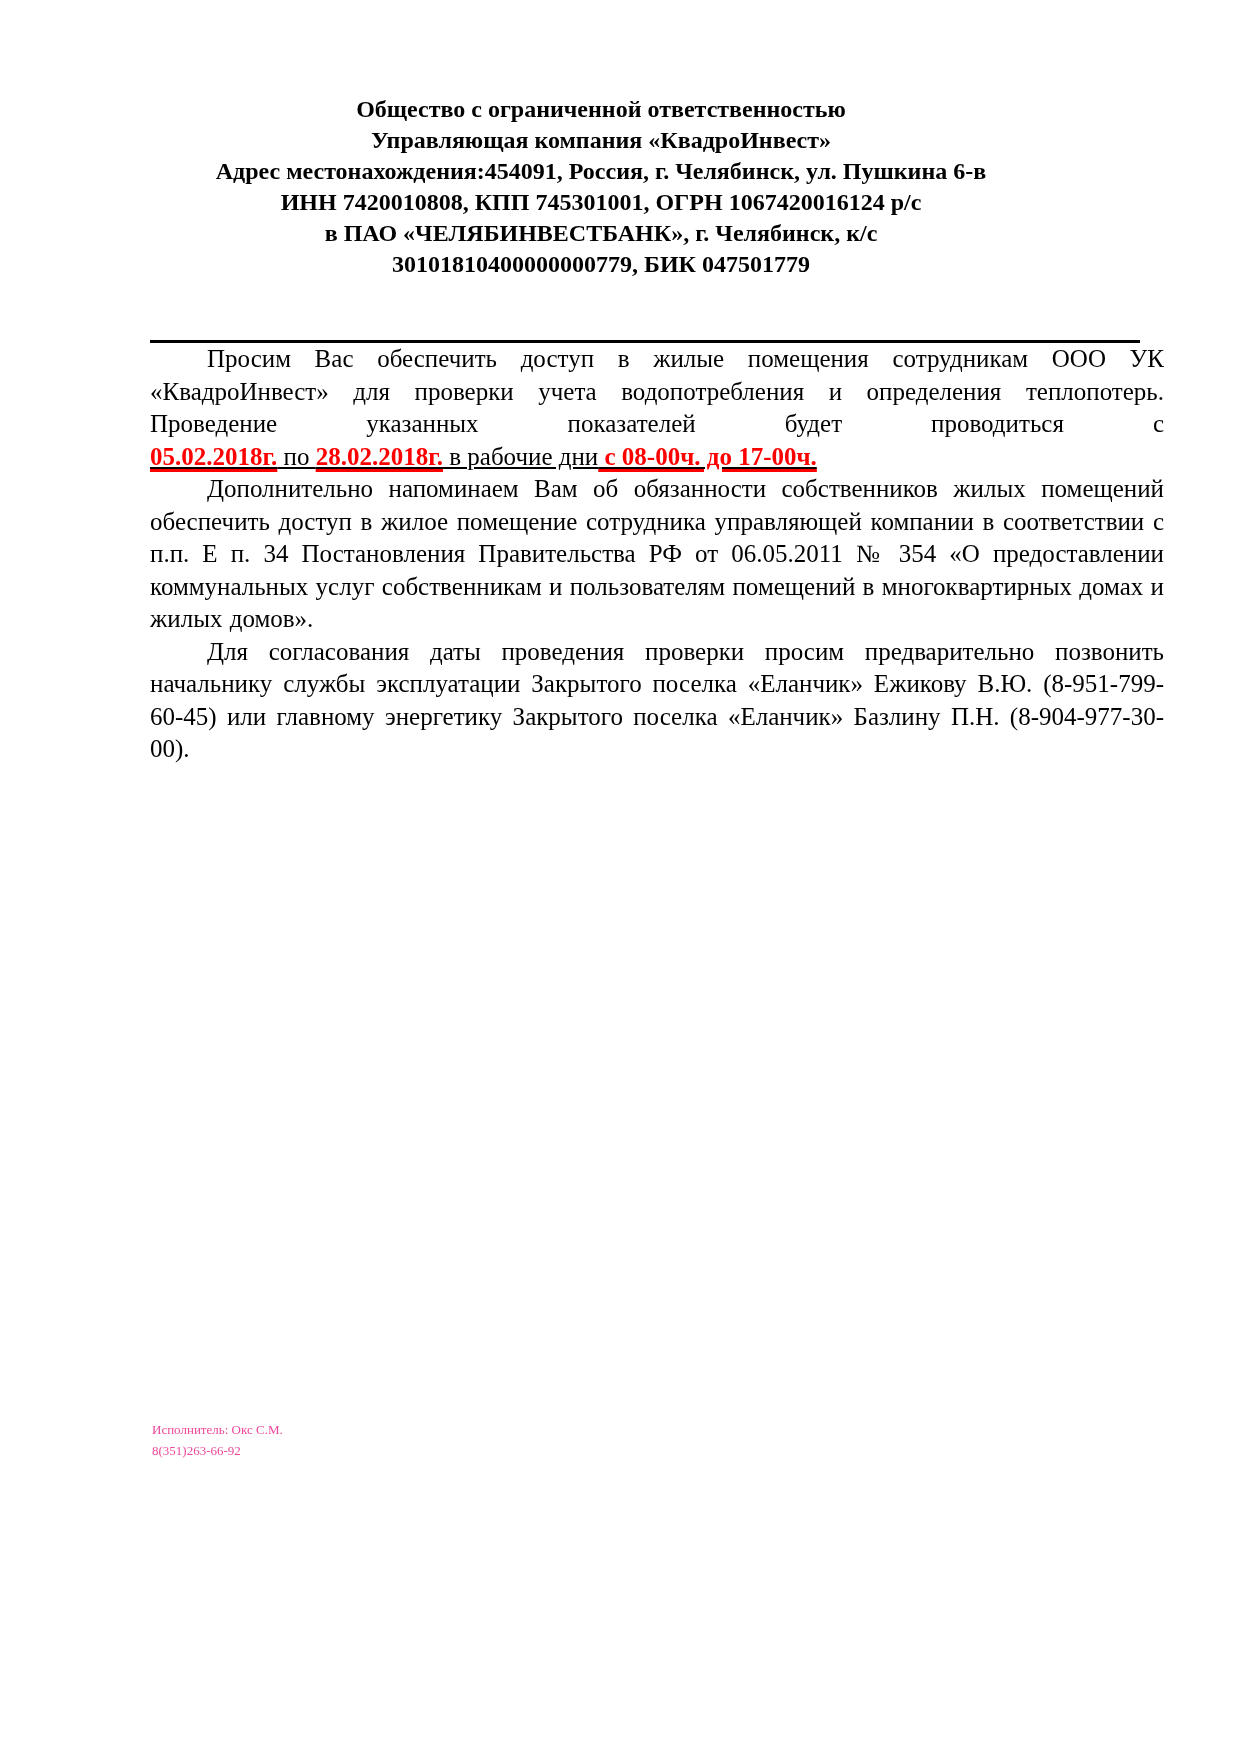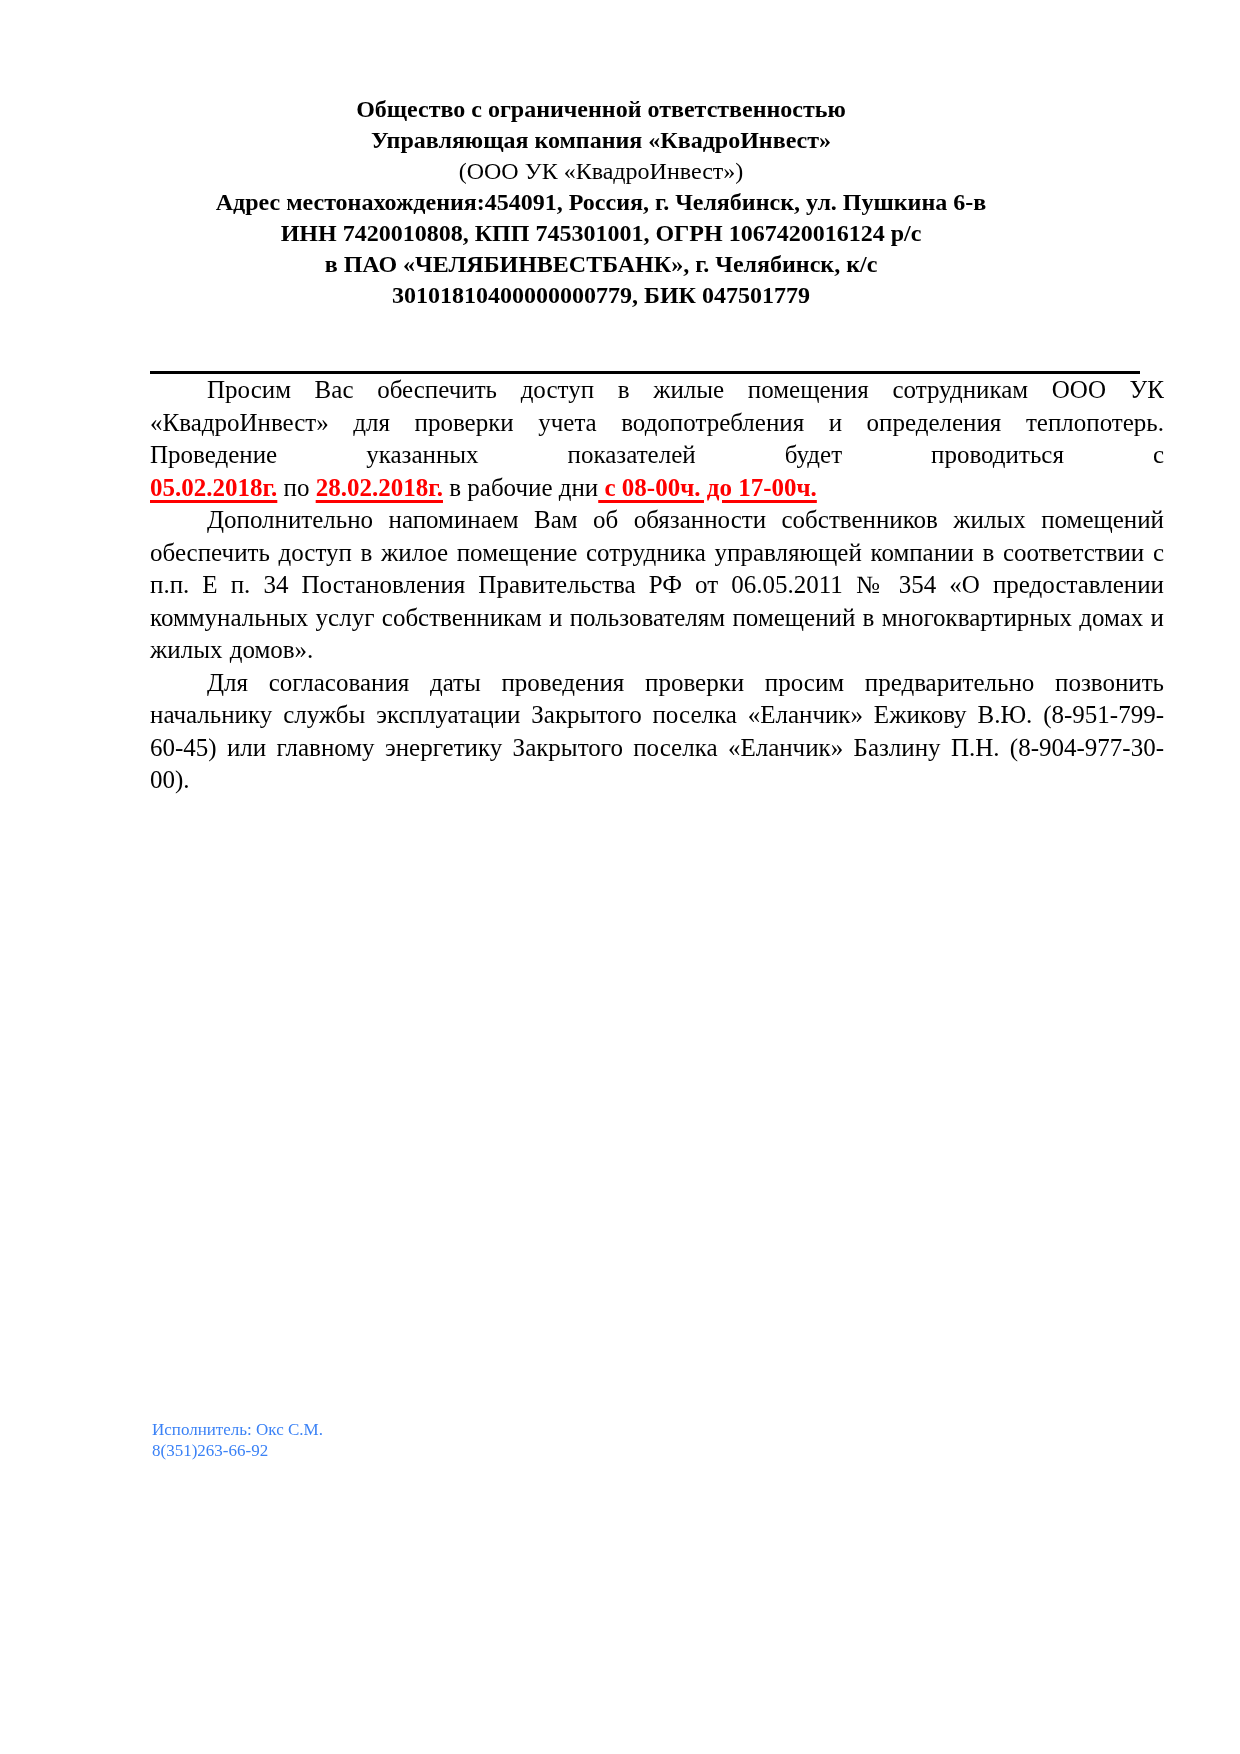--- a/index.html
+++ b/index.html
@@ -58,47 +58,47 @@
   .para-fill {
     
     text-align-last: justify;
   }
   .dates-line {
     margin: 0;
     font-size: 25px;
     line-height: 32.5px;
     text-align: left;
     text-indent: 0;
+    text-decoration: underline;
   }
   .red-u {
     color: var(--accent-red, #ff0000);
     font-weight: bold;
     text-decoration: underline;
     text-decoration-thickness: 3px;
     text-underline-offset: 4px;
   }
   .footer {
     position: absolute;
     left: 152px;
     top: 1419px;
-    font-size: 17px;
+    font-size: 13px;
     line-height: 21px;
-    color: #3b82f6;
+    color: #ec4899;
   }
 </style>
 </head>
 <body style="background: rgb(255, 255, 255);">
 
 <div class="page">
   <div class="content">
 
     <div class="letterhead">
       <div>Общество с ограниченной ответственностью</div>
       <div>Управляющая компания «КвадроИнвест»</div>
-      <div class="lh-normal">(ООО УК «КвадроИнвест»)</div>
       <div>Адрес местонахождения:454091, Россия, г. Челябинск, ул. Пушкина 6-в</div>
       <div>ИНН 7420010808, КПП 745301001, ОГРН 1067420016124 р/с</div>
       <div>в ПАО «ЧЕЛЯБИНВЕСТБАНК», г. Челябинск, к/с</div>
       <div>30101810400000000779, БИК 047501779</div>
     </div>
 
     <div class="rule"></div>
 
 
     <p class="para para-fill">Просим Вас обеспечить доступ в жилые помещения сотрудникам ООО УК «КвадроИнвест» для проверки учета водопотребления и определения теплопотерь. Проведение указанных показателей будет проводиться с</p>

